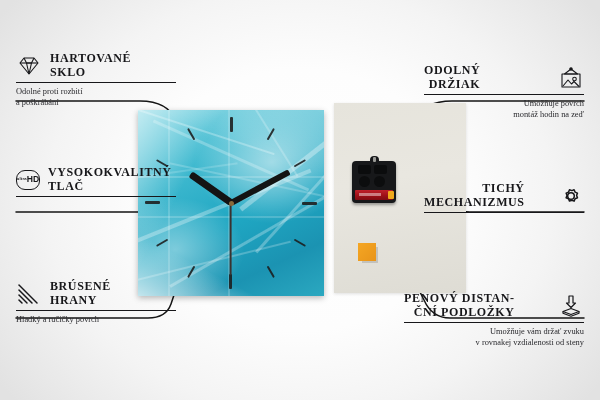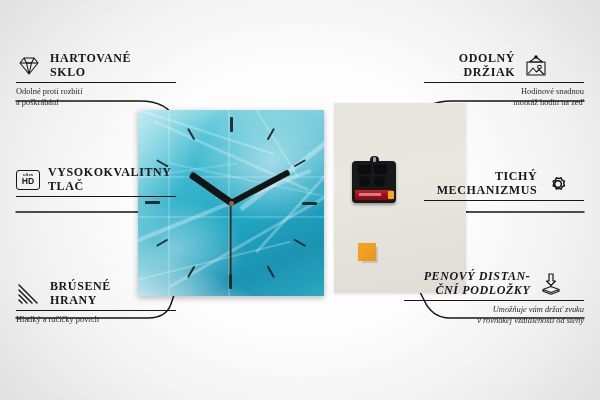--- a/index.html
+++ b/index.html
@@ -113,41 +113,41 @@
     position:absolute; left:50%; top:50%; width:5px; height:5px;
     margin:-2.5px 0 0 -2.5px; border-radius:50%; background:#8a6a3a;
   }
 
   
   .feat { position:absolute; width:160px; }
   .feat .head {
     display:flex; align-items:center; gap:8px;
   }
   .feat.left .head { justify-content:flex-start; }
-  .feat.right .head { justify-content:center; }
+  .feat.right .head { justify-content:space-between;margin-top:12px; }
   .feat .title {
     font-family:"Liberation Serif", serif;
     font-weight:700; font-size:12px; line-height:13.5px;
     letter-spacing:.6px; color:#17171a; text-transform:uppercase;
   }
   .feat.right .title { text-align:right; }
   .feat .rule {
     height:1px; background:#17171a; margin:3px 0 4px 0; width:100%;
   }
   .feat .desc {
     font-family:"Liberation Serif", serif;
     font-size:8.4px; line-height:10.6px; color:#2a2a2e;
   }
   .feat.right .desc { text-align:right; }
   .ico { width:26px; height:22px; flex:0 0 26px; }
   .ico svg { display:block; width:100%; height:100%; }
 
   .hd-badge {
-    width:24px; height:20px; border:1.4px solid #17171a; border-radius:3px;
-    display:flex; flex-direction:column; align-items:center; justify-content:center;
+    width:24px; height:20px; border:1.4px solid #17171a; border-radius:9px;
+    display:flex; flex-direction:row; align-items:center; justify-content:center;
     flex:0 0 24px;
   }
   .hd-badge .u { font-size:4.2px; font-weight:700; letter-spacing:.2px; color:#17171a;
                  font-family:"Liberation Sans", sans-serif; line-height:4.4px; }
   .hd-badge .h { font-size:8.6px; font-weight:700; color:#17171a;
                  font-family:"Liberation Sans", sans-serif; line-height:9px; }
 </style>
 </head>
 <body>
 
@@ -331,21 +331,21 @@
           <path d="M13 2 L6.5 7 L19.5 7 Z"></path>
           <circle cx="13" cy="2" r="1.2" fill="#17171a"></circle>
           <circle cx="16.5" cy="12" r="1.8"></circle>
           <path d="M5 19 L10 13 L13.5 17 L16 14.5 L21 19.5"></path>
         </g>
           </svg>
       </span>
     </div>
     <div class="rule"></div>
     <div class="desc">
-      <span>Hodinové snadnou</span><br>
+      <span>Umožňuje povrch</span><br>
       <span>montáž hodin na zeď</span>
     </div>
   </div>
 
   <div class="feat right" style="left:424px; top:170px;">
     <div class="head">
       <span class="title">
         <span>TICHÝ</span><br>
         <span>MECHANIZMUS</span>
       </span>
@@ -354,21 +354,21 @@
             <g fill="none" stroke="#17171a" stroke-width="1.5" stroke-linejoin="round">
           <path d="M13 3.2 L15.4 4.1 L17.6 3.2 L18.6 5.6 L21 6.6 L20.1 9 L21 11.2 L18.6 12.2 L17.6 14.6 L15.4 13.7 L13 14.6 L12 12.2 L9.6 11.2 L10.5 9 L9.6 6.6 L12 5.6 Z" transform="translate(-1.5,1.5)"></path>
           <circle cx="13" cy="11" r="3.3"></circle>
         </g>
           </svg>
       </span>
     </div>
     <div class="rule"></div>
   </div>
 
-  <div class="feat right" style="left:404px; top:270px; width:180px;font-style:italic;">
+  <div class="feat right" style="left:404px; top:280px; width:180px;">
     <div class="head">
       <span class="title">
         <span>PENOVÝ DISTAN-</span><br>
         <span>ČNÍ PODLOŽKY</span>
       </span>
       <span class="ico">
         <svg viewBox="0 0 26 22">
             <g fill="none" stroke="#17171a" stroke-width="1.2" stroke-linejoin="round">
           <path d="M11 1 L15 1 L15 8 L17.5 8 L13 12.5 L8.5 8 L11 8 Z"></path>
           <path d="M13 13.5 L21 16.5 L13 19.5 L5 16.5 Z"></path>

